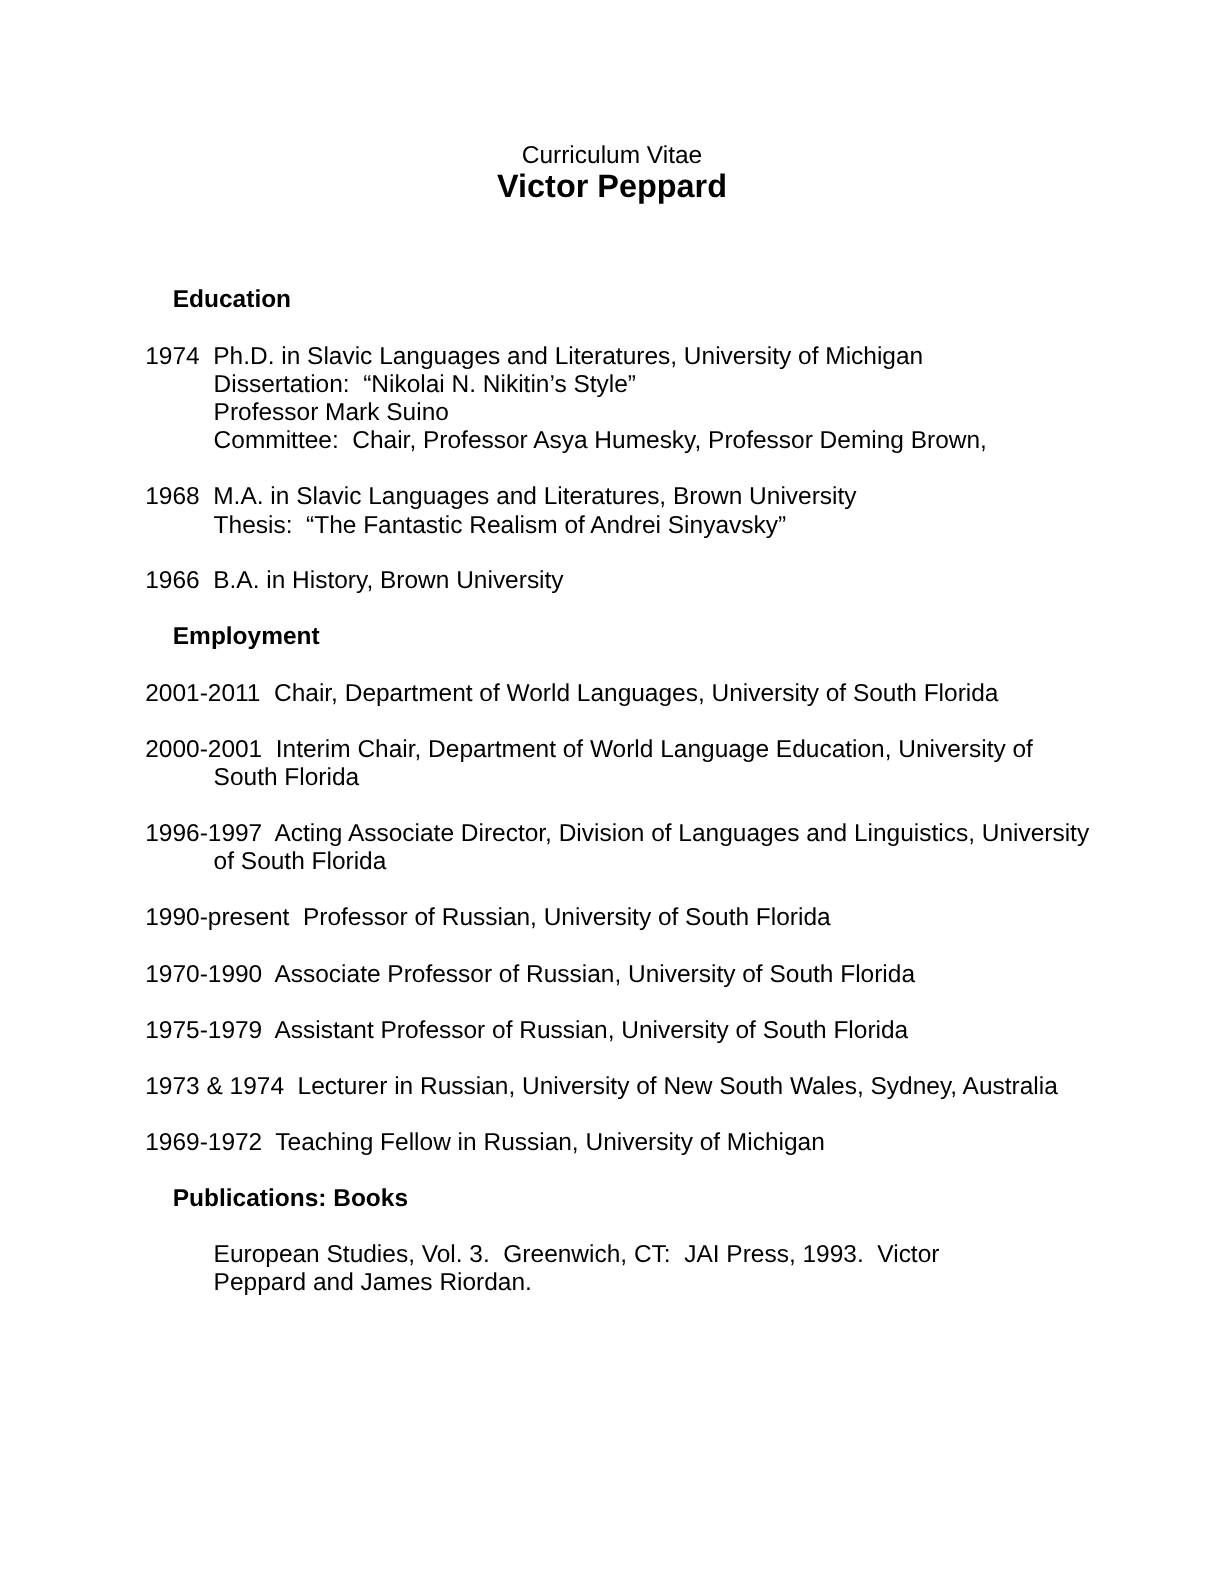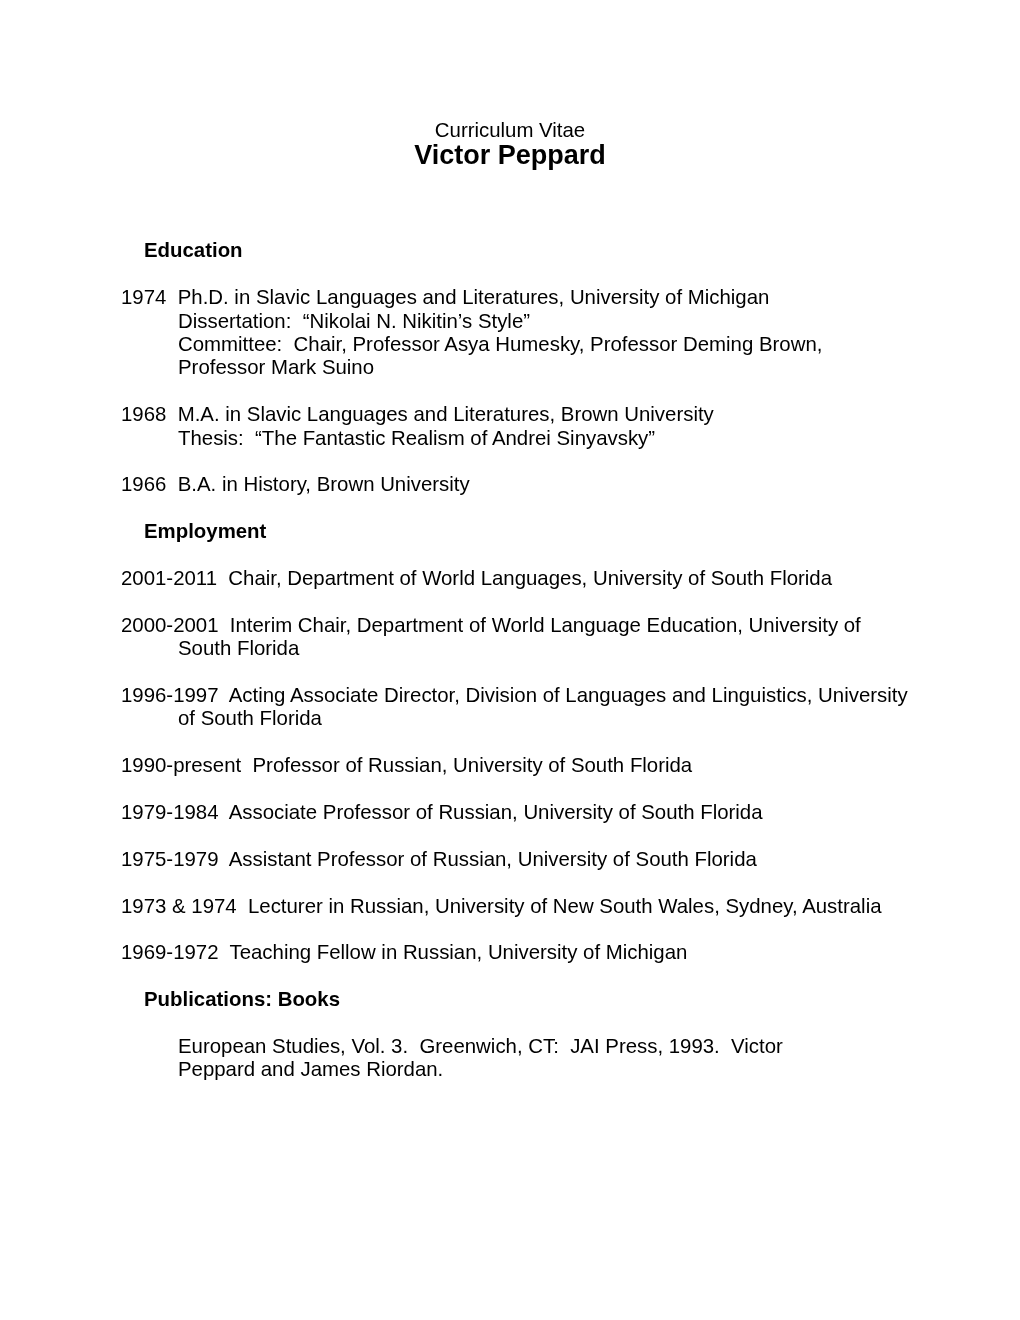--- a/index.html
+++ b/index.html
@@ -43,22 +43,22 @@
 <div class="page">
   <header class="doc-header">
     <div class="doc-type">Curriculum Vitae</div>
     <div class="person-name">Victor Peppard</div>
   </header>
   <main class="doc-body" id="doc-sections">
       <div class="para heading">Education</div>
       <div class="para entry">
         <div class="line indent-0"><span class="seg">1974  Ph.D. in Slavic Languages and Literatures, University of Michigan</span></div>
         <div class="line indent-1"><span class="seg">Dissertation:  “Nikolai N. Nikitin’s Style”</span></div>
+        <div class="line indent-1"><span class="seg">Professor Mark Suino</span></div>
         <div class="line indent-1"><span class="seg">Committee:  Chair, Professor Asya Humesky, Professor Deming Brown,</span></div>
-        <div class="line indent-1"><span class="seg">Professor Mark Suino</span></div>
       </div>
       <div class="para entry">
         <div class="line indent-0"><span class="seg">1968  M.A. in Slavic Languages and Literatures, Brown University</span></div>
         <div class="line indent-1"><span class="seg">Thesis:  “The Fantastic Realism of Andrei Sinyavsky”</span></div>
       </div>
       <div class="para entry">
         <div class="line indent-0"><span class="seg">1966  B.A. in History, Brown University</span></div>
       </div>
       <div class="para heading">Employment</div>
       <div class="para entry">
@@ -69,21 +69,21 @@
         <div class="line indent-1"><span class="seg">South Florida</span></div>
       </div>
       <div class="para entry">
         <div class="line indent-0"><span class="seg">1996-1997  Acting Associate Director, Division of Languages and Linguistics, University</span></div>
         <div class="line indent-1"><span class="seg">of South Florida</span></div>
       </div>
       <div class="para entry">
         <div class="line indent-0"><span class="seg">1990-present  Professor of Russian, University of South Florida</span></div>
       </div>
       <div class="para entry">
-        <div class="line indent-0"><span class="seg">1979-1984  Associate Professor of Russian, University of South Florida</span></div>
+        <div class="line indent-0"><span class="seg">1970-1990  Associate Professor of Russian, University of South Florida</span></div>
       </div>
       <div class="para entry">
         <div class="line indent-0"><span class="seg">1975-1979  Assistant Professor of Russian, University of South Florida</span></div>
       </div>
       <div class="para entry">
         <div class="line indent-0"><span class="seg">1973 &amp; 1974  Lecturer in Russian, University of New South Wales, Sydney, Australia</span></div>
       </div>
       <div class="para entry">
         <div class="line indent-0"><span class="seg">1969-1972  Teaching Fellow in Russian, University of Michigan</span></div>
       </div>

